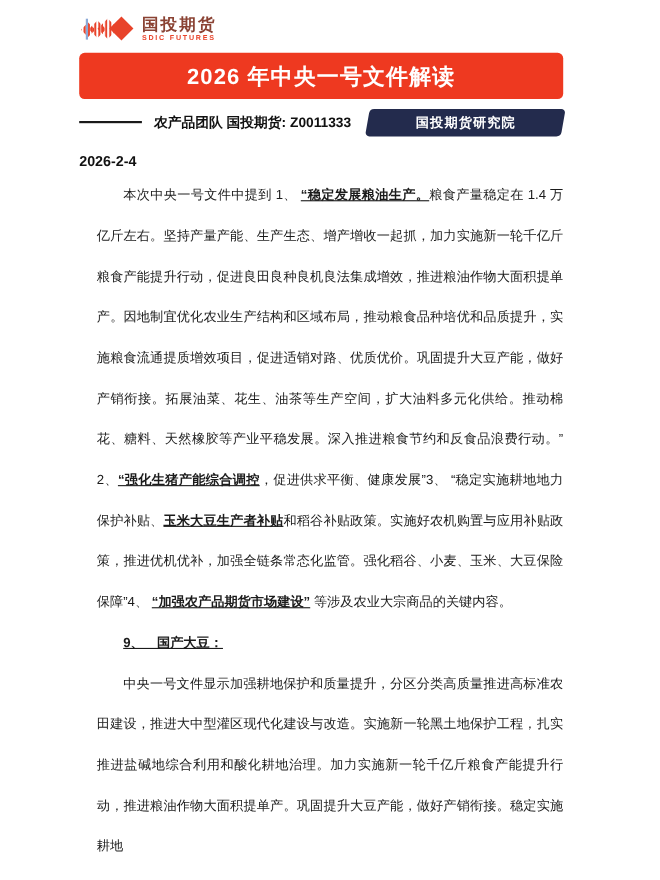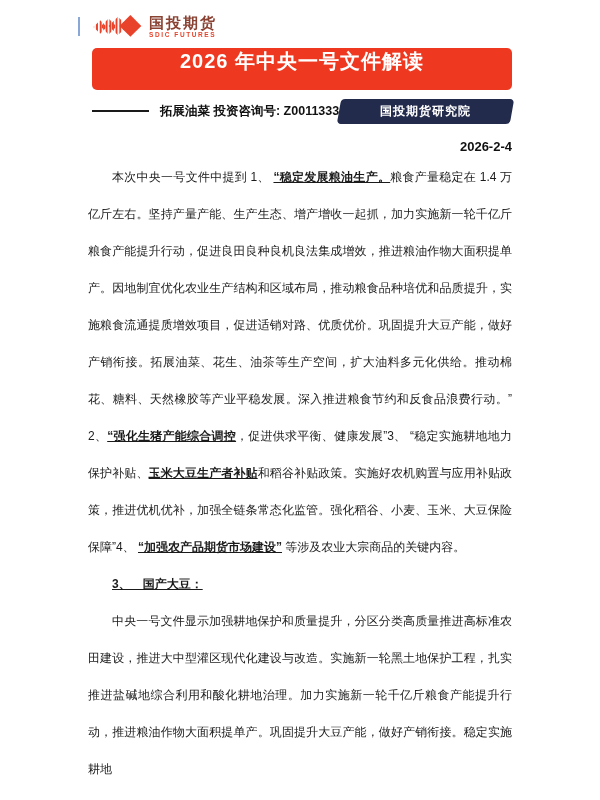--- a/index.html
+++ b/index.html
@@ -10,35 +10,35 @@
     background:#ffffff;
     overflow:hidden;
     font-family:"Liberation Sans","DejaVu Sans",sans-serif;
     color:#1b1b1b;
   }
   
   .caret-mark{
     position:absolute;left:78px;top:17px;width:2px;height:19px;
     background:#8aa8d6;
   }
-  .header{padding:12px 88px 0 92px;}
+  .header{padding:12px 88px 0 72px;}
   .logo-row{display:flex;align-items:center;gap:7px;}
   .logo-mark{width:50px;height:30px;flex:0 0 auto;}
   .logo-text{display:flex;flex-direction:column;line-height:1;}
   .logo-name{
     font-size:15px;font-weight:700;letter-spacing:2px;color:#8a4233;
   }
   .logo-sub{
     font-size:6.5px;font-weight:700;letter-spacing:1.6px;color:#e8432a;
     margin-top:2px;
   }
   .banner{
     margin-top:6px;height:42px;border-radius:5px;
     background:#ee3920;
-    display:flex;justify-content:center;
+    display:flex;align-items:center;justify-content:center;
   }
   .banner-title{
     color:#ffffff;font-size:20px;font-weight:700;letter-spacing:1px;
   }
   .team-row{
     margin-top:8px;height:26px;
     display:flex;align-items:center;
   }
   .team-rule{width:57px;height:2px;background:#1a1a1a;flex:0 0 auto;}
   .team-text{
@@ -49,21 +49,21 @@
     margin-left:auto;width:178px;height:25px;
     background:#232b4d;border-radius:4px;
     transform:skewX(-10deg);
     display:flex;align-items:center;justify-content:center;
   }
   .badge-label{
     transform:skewX(10deg);
     color:#ffffff;font-size:12px;font-weight:700;letter-spacing:1px;
   }
   .date-line{
-    margin-top:15px;text-align:right;
+    margin-top:15px;text-align:left;
     font-size:13px;font-weight:700;color:#111;
   }
   .doc-body{
     margin-top:5px;
     padding:0 88px;
     font-size:12px;line-height:37px;
     text-align:justify;
   }
   .doc-body p{margin:0;text-indent:2em;}
   .doc-body b{font-weight:700;text-decoration:underline;}
@@ -95,31 +95,31 @@
       </div>
     </div>
 
     <div class="banner">
       <span class="banner-title">2026 年中央一号文件解读</span>
     </div>
 
     <div class="team-row">
       <div class="team-rule"></div>
       <span class="team-text">
-        <span>拓展油菜</span>
-        <span>投资咨询号: Z0011333</span>
+        <span>农产品团队</span>
+        <span>国投期货: Z0011333</span>
       </span>
       <div class="badge">
         <span class="badge-label">国投期货研究院</span>
       </div>
     </div>
 
     <div class="date-line">2026-2-4</div>
 
   </div>
 
   <div class="doc-body">
       <p><span>本次中央一号文件中提到 1、 </span><b>“稳定发展粮油生产。</b><span>粮食产量稳定在 1.4 万亿斤左右。坚持产量产能、生产生态、增产增收一起抓，加力实施新一轮千亿斤粮食产能提升行动，促进良田良种良机良法集成增效，推进粮油作物大面积提单产。因地制宜优化农业生产结构和区域布局，推动粮食品种培优和品质提升，实施粮食流通提质增效项目，促进适销对路、优质优价。巩固提升大豆产能，做好产销衔接。拓展油菜、花生、油茶等生产空间，扩大油料多元化供给。推动棉花、糖料、天然橡胶等产业平稳发展。深入推进粮食节约和反食品浪费行动。” 2、</span><b>“强化生猪产能综合调控</b><span>，促进供求平衡、健康发展”3、 “稳定实施耕地地力保护补贴、</span><b>玉米大豆生产者补贴</b><span>和稻谷补贴政策。实施好农机购置与应用补贴政策，推进优机优补，加强全链条常态化监管。强化稻谷、小麦、玉米、大豆保险保障”4、 </span><b>“加强农产品期货市场建设”</b><span> 等涉及农业大宗商品的关键内容。</span></p>
-      <p><b>3、　国产大豆：</b></p>
+      <p><b>9、　国产大豆：</b></p>
       <p><span>中央一号文件显示加强耕地保护和质量提升，分区分类高质量推进高标准农田建设，推进大中型灌区现代化建设与改造。实施新一轮黑土地保护工程，扎实推进盐碱地综合利用和酸化耕地治理。加力实施新一轮千亿斤粮食产能提升行动，推进粮油作物大面积提单产。巩固提升大豆产能，做好产销衔接。稳定实施耕地</span></p>
     </div>
 
 </div>
 
 </body></html>

